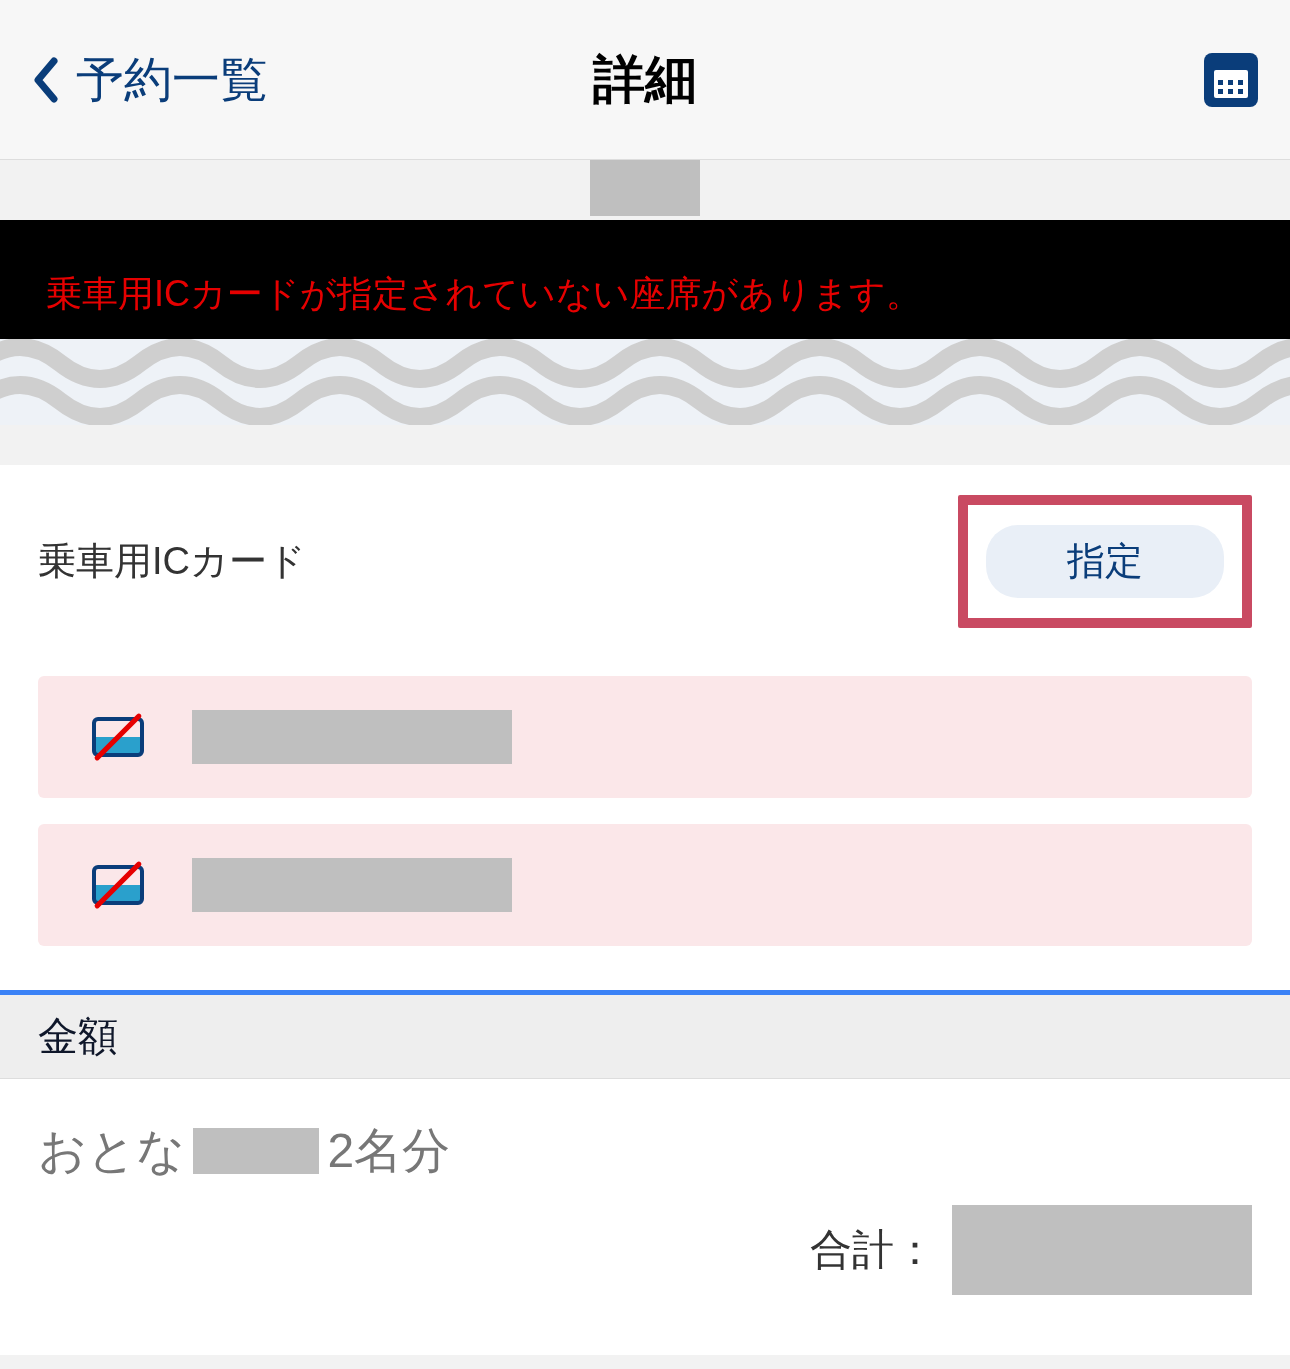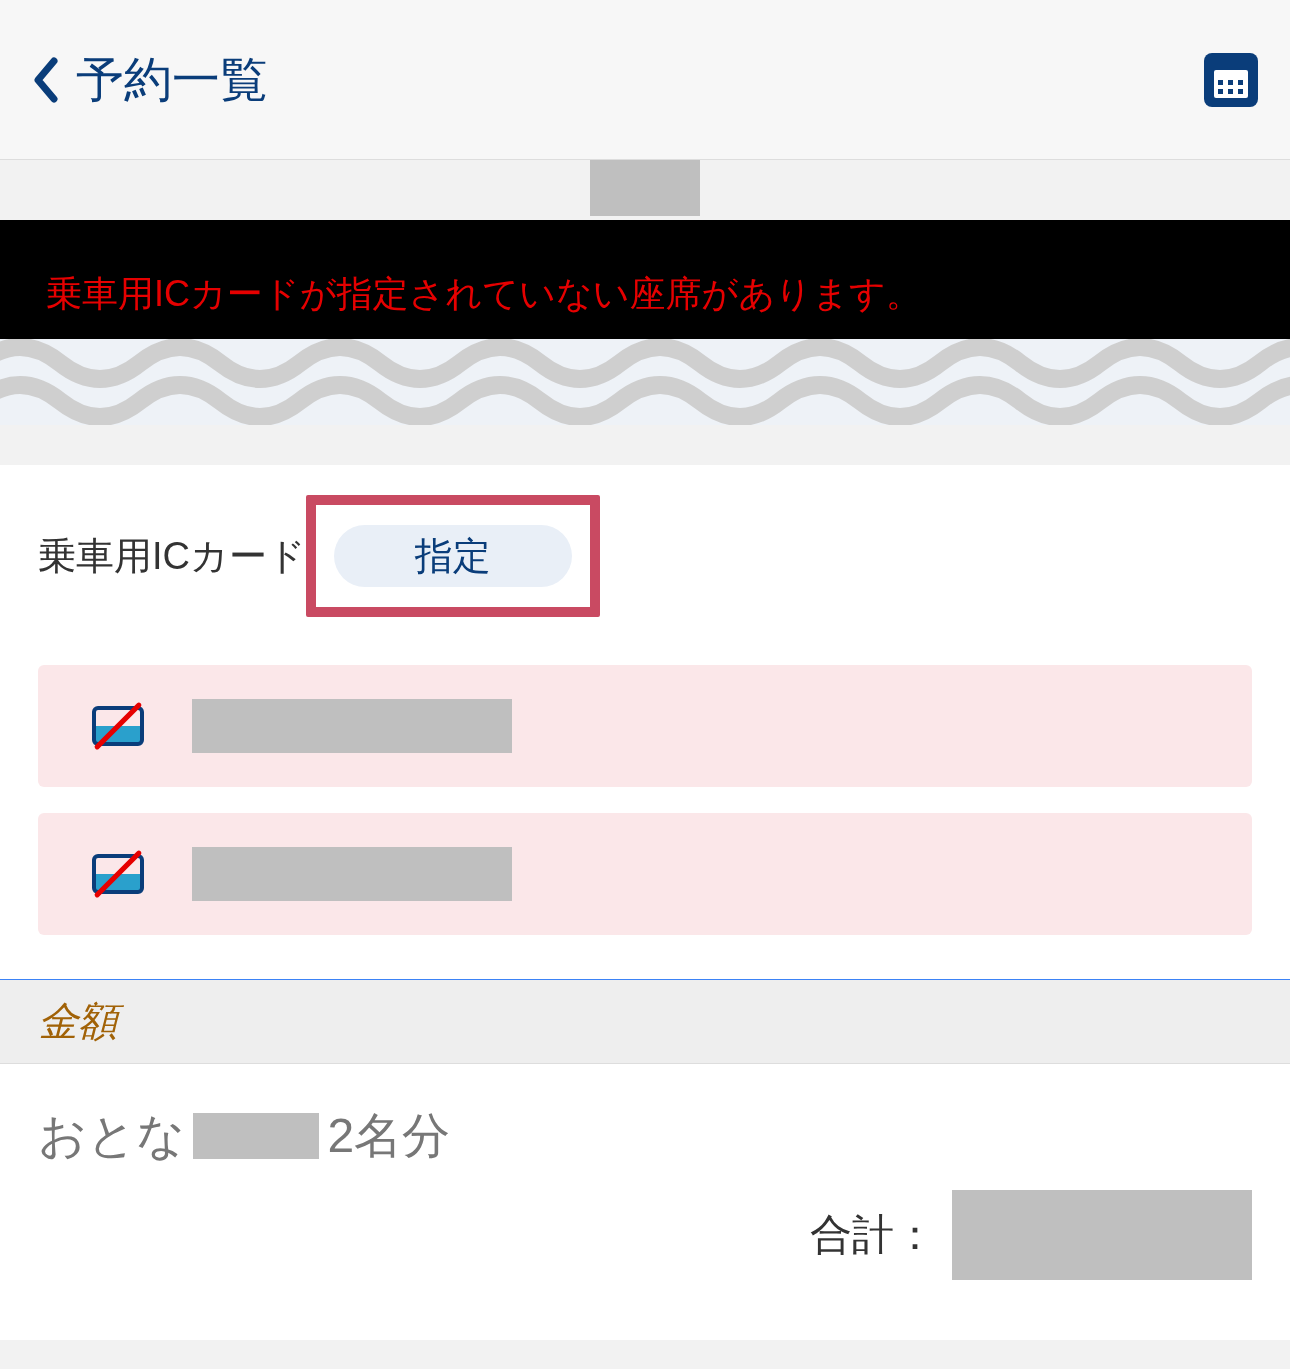--- a/index.html
+++ b/index.html
@@ -106,34 +106,35 @@
     }
     .wavy-box svg { display: block; }
     .main-content {
       background: #fff;
       padding: 30px 38px 44px 38px;
       margin-top: 40px;
     }
     .ic-header-row {
       display: flex;
       align-items: center;
+      justify-content: space-between;
       margin-bottom: 48px;
     }
     .ic-label {
       font-size: 38px;
       color: #333;
     }
     .highlight-frame {
       border: 10px solid #c94a62;
       padding: 20px 18px;
       border-radius: 2px;
     }
     .assign-btn {
       width: 238px;
-      height: 62px;
+      height: 73px;
       background: #e9eff7;
       border: none;
       border-radius: 32px;
       font-size: 38px;
       color: #0a3d7a;
       font-weight: 500;
       cursor: pointer;
     }
     .card-item {
       background: #fbe7e9;
@@ -160,24 +161,23 @@
       background: #e60000;
       border-radius: 3px;
       top: 50%; left: 50%;
       transform: translate(-50%, -50%) rotate(-45deg);
     }
     .card-redact { width: 320px; height: 54px; background: #bfbfbf; }
     .amount-header {
       background: #eee;
       padding: 14px 38px;
       font-size: 40px;
-      color: #a16207;
-      border-top: 1px solid #3b82f6;
+      color: #0f172a;
+      border-top: 5px solid #3b82f6;
       border-bottom: 1px solid #ddd;
-      font-style: italic;
     }
     .amount-body {
       background: #fff;
       padding: 40px 38px 60px 38px;
     }
     .amount-line1 {
       display: flex;
       align-items: center;
       gap: 8px;
       font-size: 48px;
@@ -199,20 +199,21 @@
 </head>
 <body>
 
 <div class="header">
   <div class="back-group">
     <svg class="back-chevron" viewBox="0 0 28 46">
       <polyline points="22,4 6,23 22,42"></polyline>
     </svg>
     <span class="back-label">予約一覧</span>
   </div>
+  <div class="page-title">詳細</div>
   <div class="calendar-btn">
     <div class="calendar-inner"></div>
   </div>
 </div>
 
 <div class="placeholder-bar">
   <div class="placeholder-redact"></div>
 </div>
 
 <div class="warning-section">

